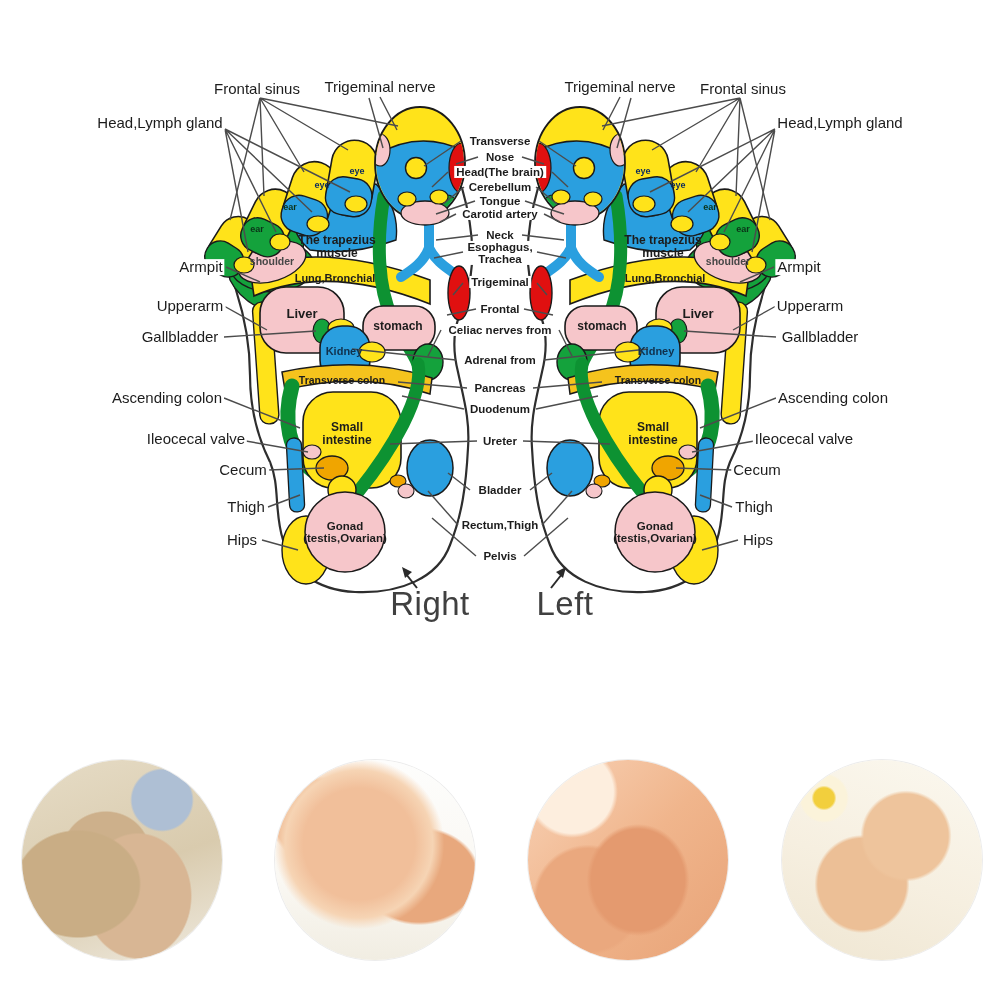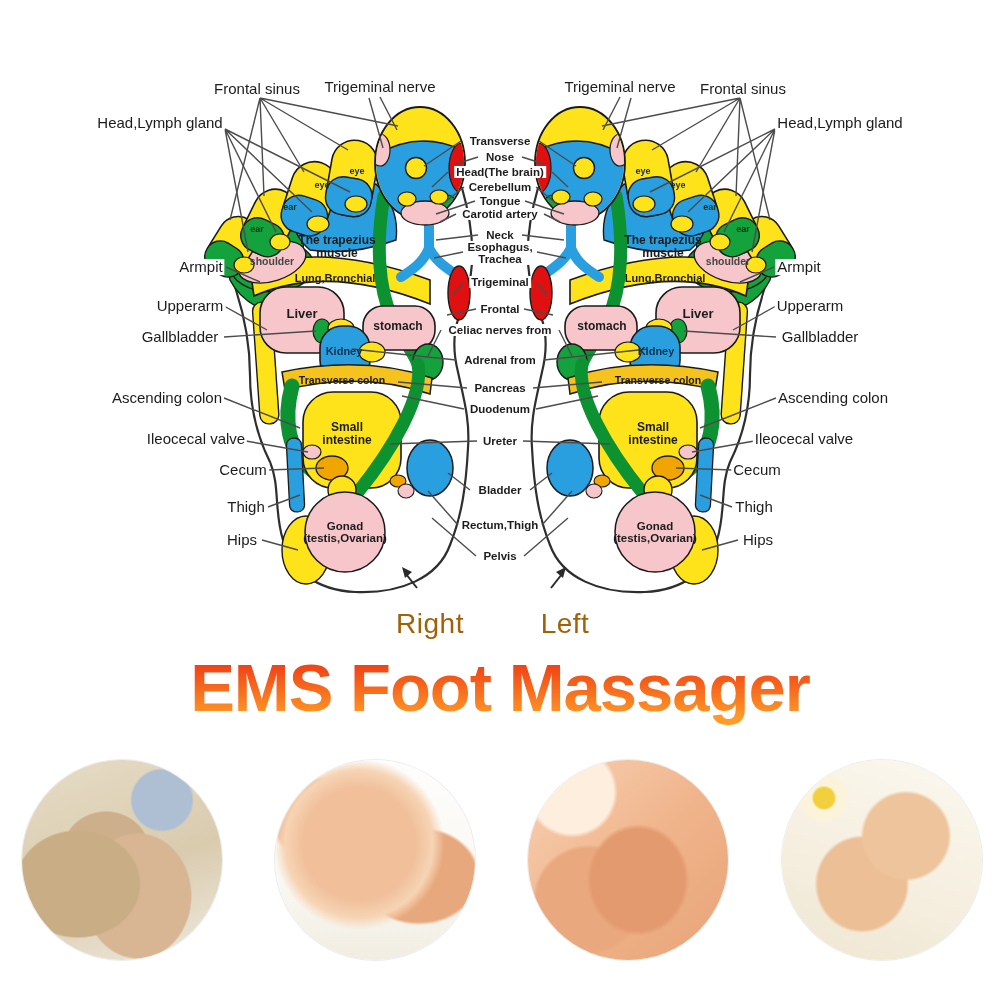--- a/index.html
+++ b/index.html
@@ -7,22 +7,22 @@
          font-family:"Liberation Sans", sans-serif;}
   .diagram{position:absolute;left:0;top:0;width:1000px;height:620px;}
   .diagram svg{position:absolute;left:0;top:0;}
   .lbl{position:absolute;transform:translate(-50%,-50%);white-space:nowrap;
        color:var(--label,#1c1c1c);line-height:1.05;text-align:center;}
   .olabel{font-size:15px;font-weight:normal;background:#fff;padding:0 2px;}
   .clabel{font-size:11.5px;font-weight:bold;background:#fff;padding:0 2px;}
   .zlabel{font-size:11px;font-weight:bold;background:transparent;}
   .ml{white-space:pre-line;}
   .tinytxt{font-size:9px;font-weight:bold;}
-  .footname{position:absolute;transform:translate(-50%,-50%);font-size:28px;font-weight:500;
-            color:#a16207;letter-spacing:.5px;margin-top:20px;}
+  .footname{position:absolute;transform:translate(-50%,-50%);font-size:33px;font-weight:500;
+            color:#404040;letter-spacing:.5px;}
   .title{position:absolute;left:500px;top:687px;transform:translate(-50%,-50%);
          font-size:67px;font-weight:bold;letter-spacing:-1px;white-space:nowrap;
          background:linear-gradient(180deg,var(--title-top,#ee3a14) 15%,var(--title-bottom,#ff9b26) 90%);
          -webkit-background-clip:text;background-clip:text;color:transparent;}
   .photos{position:absolute;left:0;top:760px;width:1000px;height:210px;}
   .photo{position:absolute;top:0;width:200px;height:200px;border-radius:50%;overflow:hidden;
          box-shadow:0 0 0 1px #ececec;}
   .photo1{left:22px;
     background:
       radial-gradient(circle at 70% 20%, #aebfd4 0 14%, rgba(174,191,212,0) 15%),
@@ -274,21 +274,20 @@
     <div class="lbl zlabel" style="left:658px;top:381px;font-size:10.5px">Transverse colon</div>
     <div class="lbl zlabel ml" style="left:653px;top:434px;font-size:12px">Small
 intestine</div>
     <div class="lbl zlabel ml" style="left:655px;top:532px;font-size:11.5px">Gonad
 (testis,Ovarian)</div>
 
     <div class="footname" style="left:430px;top:604px">Right</div>
     <div class="footname" style="left:565px;top:604px">Left</div>
   </div>
 
-  <div class="title">EMS Foot Massager</div>
 
   <div class="photos">
     <div class="photo photo1"></div>
     <div class="photo photo2"></div>
     <div class="photo photo3"></div>
     <div class="photo photo4"></div>
   </div>
 
 </div>
 

